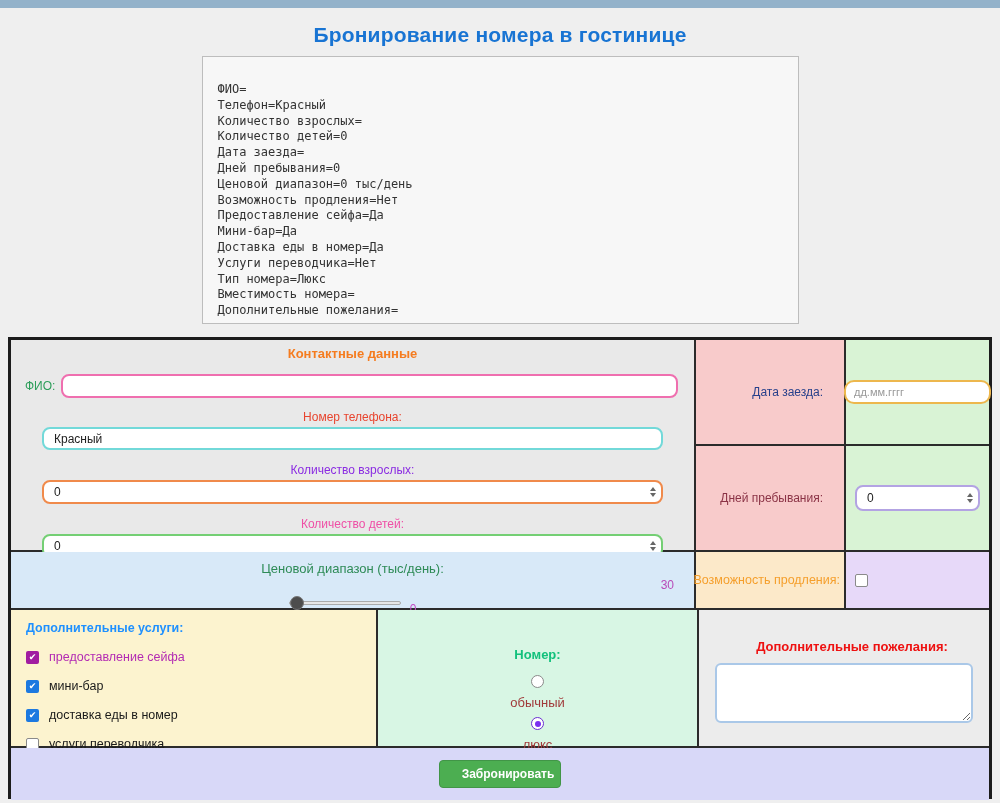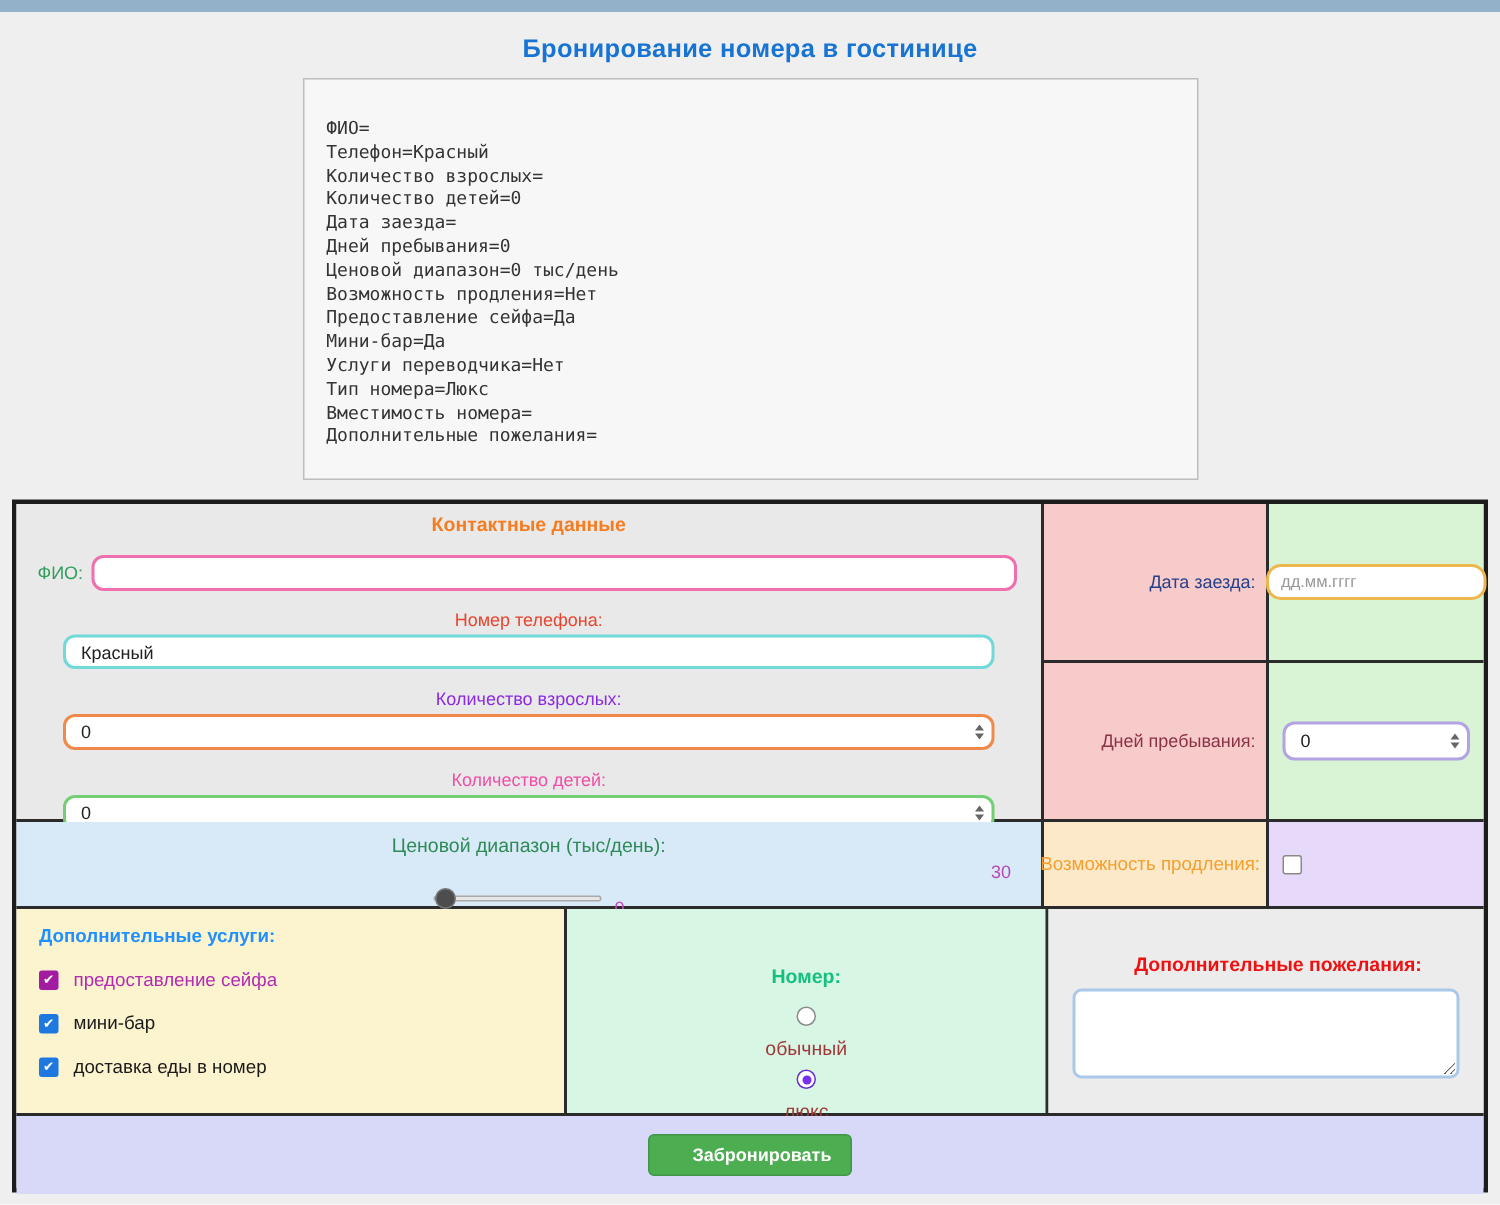--- a/index.html
+++ b/index.html
@@ -3,21 +3,21 @@
 <meta charset="utf-8">
 <style>
   * { box-sizing: border-box; margin: 0; padding: 0; }
   html,body { width:1000px; height:803px; overflow:hidden; }
   body { background:#efefef; font-family:"Liberation Sans", sans-serif; }
 
   .top-bar { height:8px; background:#93b2ca; }
 
   h1.page-title {
     margin-top:15px; text-align:center;
-    font-size:17px; font-weight:bold; color:#1874d3; letter-spacing:.2px;
+    font-size:21px; font-weight:bold; color:#1874d3; letter-spacing:.2px;
   }
 
   .summary-panel {
     width:597px; margin:9px auto 0; height:268px;
     background:#f7f7f7; border:1px solid #bdbdbd;
     padding:25px 15px 6px 15px;
   }
   .summary-panel .line {
     font-family:"DejaVu Sans Mono", monospace;
     font-size:12px; line-height:15.8px; color:#333; white-space:pre;
@@ -56,21 +56,21 @@
   .num-wrap { position:relative; width:621px; margin:3px auto 0; }
   .num-input { width:100%; height:24px; padding-right:20px; }
   .adults-input { border:2px solid #f08a4b; }
   .children-input { border:2px solid #74cf74; }
   .spinner { position:absolute; right:7px; top:50%; transform:translateY(-50%);
              display:flex; flex-direction:column; gap:2px; cursor:pointer; }
   .tri-up { width:0;height:0;border-left:3.5px solid transparent;border-right:3.5px solid transparent;border-bottom:4px solid #666; }
   .tri-dn { width:0;height:0;border-left:3.5px solid transparent;border-right:3.5px solid transparent;border-top:4px solid #666; }
 
   
-  .label-cell { background:#f8cbcb; display:flex; align-items:center; justify-content:flex-end; padding-right:7px; }
+  .label-cell { background:#f8cbcb; display:flex; align-items:center; justify-content:flex-end; padding-right:21px; }
   .date-lbl { color:#27408b; }
   .days-lbl { color:#8b3346; }
   .input-cell { background:#d9f3d5; display:flex; align-items:center; justify-content:center; }
   .date-input { width:147px; height:24px; border:2px solid #edb74d; border-radius:10px; font-size:11px; padding:0 8px; }
   .date-input::placeholder { color:#999; }
   .days-wrap { position:relative; width:125px; }
   .days-input { width:100%; height:26px; border:2px solid #b3a3e3; border-radius:8px; font-size:12px; }
 
   
   .price-cell { background:#d8e9f8; text-align:center; padding-top:7px; }
@@ -123,21 +123,21 @@
 
   
   .wishes-cell { background:#ececec; text-align:center; }
   .wishes-header { color:#ee1111; font-size:13px; font-weight:bold; margin-top:29px;padding-left:16px; }
   .wishes-textarea { display:block; width:258px; height:60px; margin:9px auto 0;
                      border:2px solid #aac8e8; border-radius:6px; resize:both;
                      font-family:"Liberation Sans",sans-serif; font-size:12px; padding:4px 6px; outline:none; }
 
   
   .submit-row { background:#d8d8f8; display:flex; align-items:center; justify-content:center; }
-  .submit-button { width:136px; height:28px; background:#4cae51; border:1px solid #419547;
+  .submit-button { width:122px; height:28px; background:#4cae51; border:1px solid #419547;
                    border-radius:4px; color:#fff; font-weight:bold; font-size:12px; cursor:pointer;
                    font-family:"Liberation Sans",sans-serif;padding-left:16px; }
 </style>
 </head>
 <body>
 
 <div class="top-bar"></div>
 
 <h1 class="page-title">Бронирование номера в гостинице</h1>
 
@@ -145,20 +145,21 @@
   <div class="line">ФИО=</div>
   <div class="line">Телефон=Красный</div>
   <div class="line">Количество взрослых=</div>
   <div class="line">Количество детей=0</div>
   <div class="line">Дата заезда=</div>
   <div class="line">Дней пребывания=0</div>
   <div class="line">Ценовой диапазон=0 тыс/день</div>
   <div class="line">Возможность продления=Нет</div>
   <div class="line">Предоставление сейфа=Да</div>
   <div class="line">Мини-бар=Да</div>
+  <div class="line">Доставка еды в номер=Да</div>
   <div class="line">Услуги переводчика=Нет</div>
   <div class="line">Тип номера=Люкс</div>
   <div class="line">Вместимость номера=</div>
   <div class="line">Дополнительные пожелания=</div>
 </div>
 
 <div class="booking-form">
 
   <div class="sec sec1">
     <div class="cell contact-cell br">
@@ -235,20 +236,24 @@
         <span class="slabel magenta">предоставление сейфа</span>
       </div>
       <div class="service-item">
         <span class="cb checked blue"></span>
         <span class="slabel">мини-бар</span>
       </div>
       <div class="service-item">
         <span class="cb checked blue"></span>
         <span class="slabel">доставка еды в номер</span>
       </div>
+      <div class="service-item">
+        <span class="cb"></span>
+        <span class="slabel">услуги переводчика</span>
+      </div>
     </div>
 
     <div class="cell room-cell br">
       <div class="room-header">Номер:</div>
       <div class="radio-row">
         <span class="radio"></span>
         <span>обычный</span>
         <span class="radio checked"></span>
         <span>люкс</span>
       </div>

